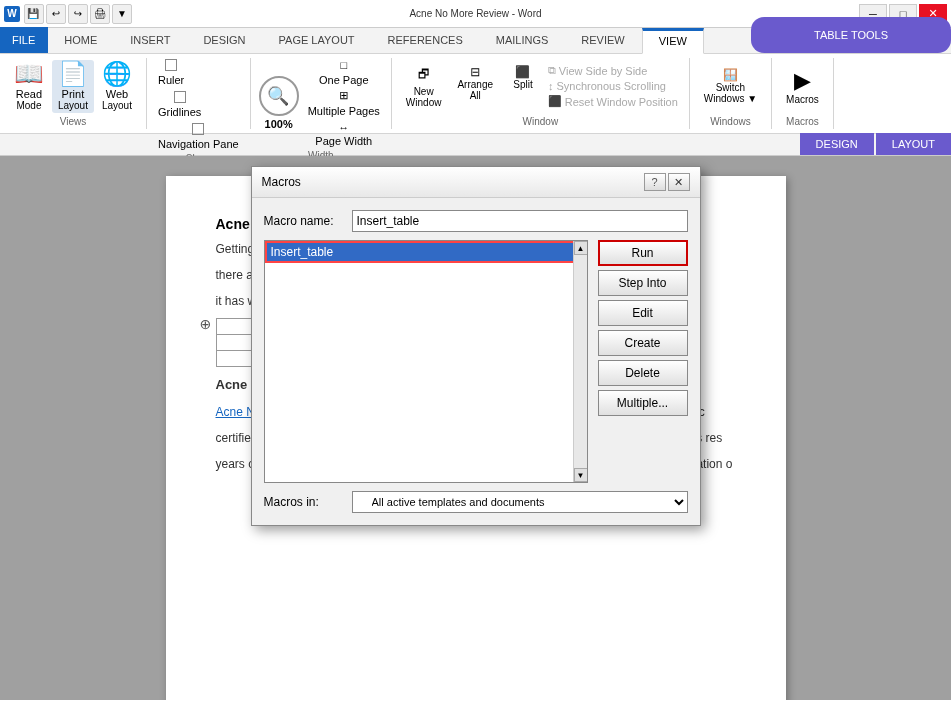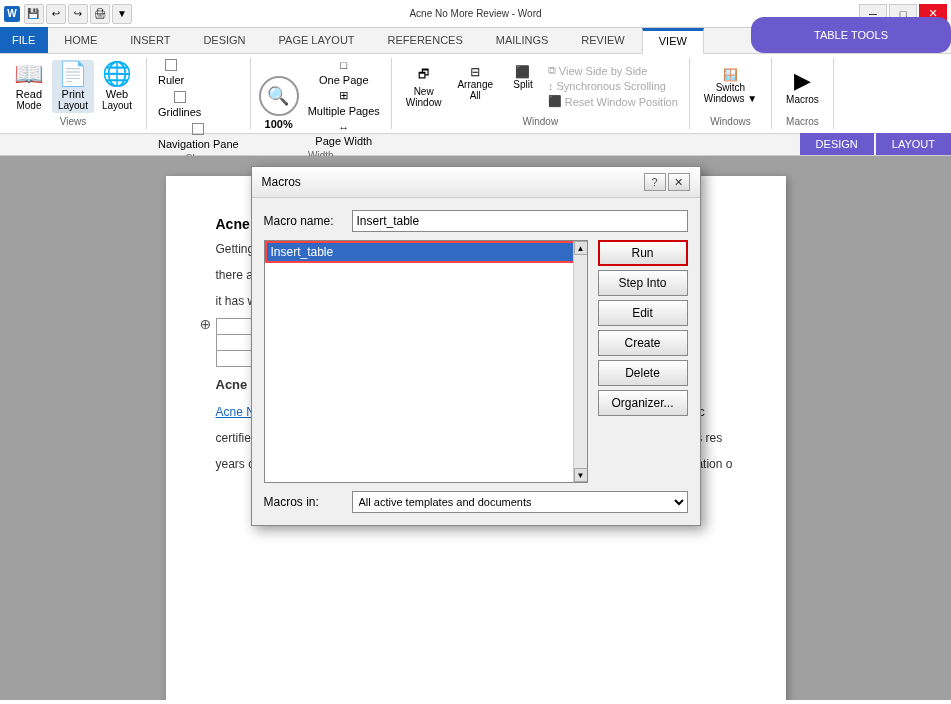--- a/index.html
+++ b/index.html
@@ -332,27 +332,27 @@
               <div class="scroll-arrow">▼</div>
             </div>
           </div>
 
           <div class="dialog-buttons">
             <button class="dialog-btn primary">Run</button>
             <button class="dialog-btn">Step Into</button>
             <button class="dialog-btn">Edit</button>
             <button class="dialog-btn">Create</button>
             <button class="dialog-btn">Delete</button>
-            <button class="dialog-btn">Organizer...</button>
+            <button class="dialog-btn">Multiple...</button>
           </div>
         </div>
 
         <div class="dialog-select-row">
           <span class="dialog-label">Macros in:</span>
-          <div class="select-wrapper" style="flex:1;">
+          <div class="select-wrapper" style="flex:1;padding-left:13px;">
             <select>
               <option>All active templates and documents</option>
             </select>
           </div>
         </div>
 
       </div>
 
     </div>
   </div>

